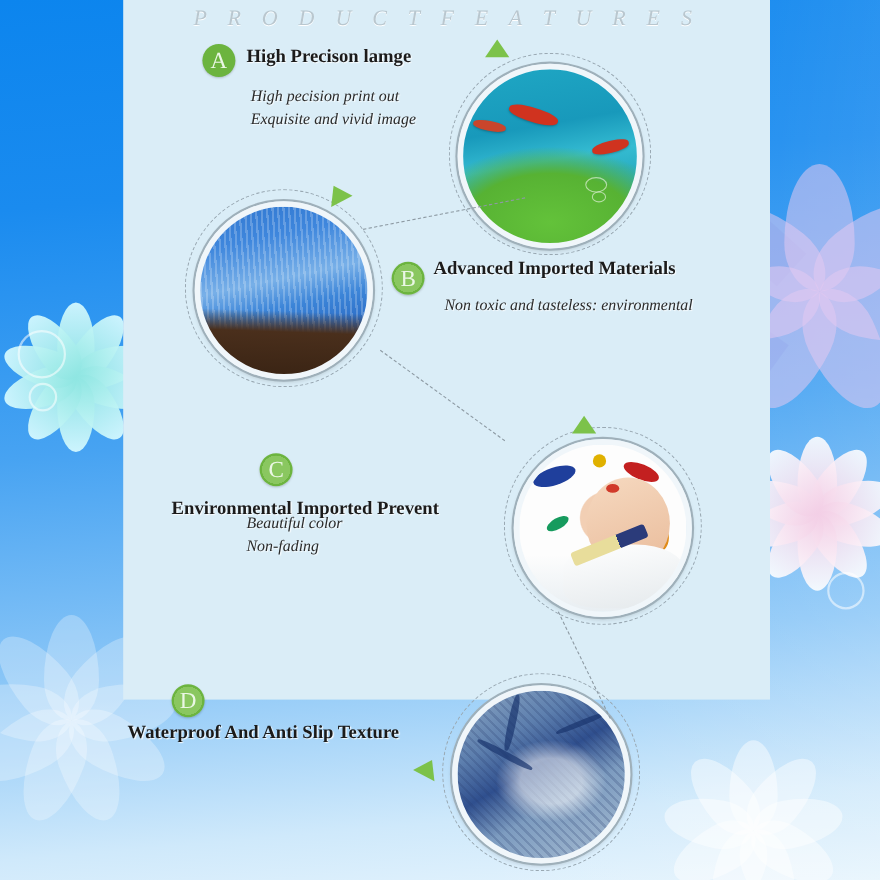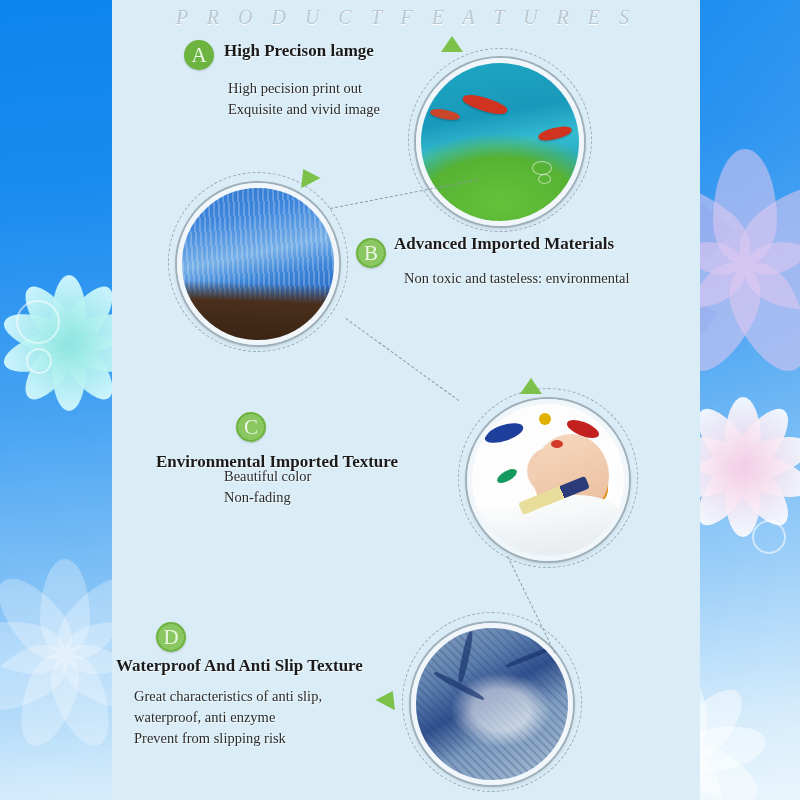--- a/index.html
+++ b/index.html
@@ -36,21 +36,21 @@
     background:linear-gradient(180deg,#ffffff,#f3cfe6);opacity:.88;}
   .ros-tr{right:-60px;top:150px;width:230px;height:230px;}
   .ros-tr .petal{width:64px;height:116px;margin-left:-32px;margin-top:-116px;
     background:rgba(226,200,240,.55);}
   .ros-br{right:30px;bottom:-40px;width:170px;height:170px;}
   .ros-br .petal{width:44px;height:82px;margin-left:-22px;margin-top:-82px;
     background:rgba(255,255,255,.45);}
   .swirl{position:absolute;border:2px solid rgba(255,255,255,.55);border-radius:50%;}
 
   
-  .panel{position:absolute;left:112px;top:0;width:588px;height:800px;
+  .panel{position:absolute;left:112px;top:0;width:588px;height:636px;
     background:#daedf7;}
 
   .title{position:absolute;left:0;right:0;top:6px;text-align:center;
     font-style:italic;font-size:20px;letter-spacing:7px;color:#b9c7cf;
     text-shadow:0 1px 0 #fff;}
 
   
   .photo-wrap{position:absolute;}
   .dashed-ring{position:absolute;border:1px dashed #9aa9b3;border-radius:50%;}
   .photo{position:absolute;border-radius:50%;overflow:hidden;
@@ -94,21 +94,21 @@
   .streakline{position:absolute;background:rgba(26,52,110,.7);border-radius:40%;}
 
   
   .badge{position:absolute;width:30px;height:30px;border-radius:50%;
     background:#6cb43f;color:#eaf7e4;font-size:21px;line-height:30px;text-align:center;
     font-family:"Liberation Serif",serif;
     box-shadow:0 1px 2px rgba(0,0,0,.2);}
   .badge.hollow{background:radial-gradient(circle,#8ac760 60%,#6cb43f 61%);}
   .heading{position:absolute;font-size:17px;font-weight:bold;color:#1b1b1b;white-space:nowrap;
     text-shadow:1px 1px 1px rgba(255,255,255,.9);}
-  .body{position:absolute;font-size:14.5px;color:#2b2b2b;line-height:1.45;
+  .body{position:absolute;font-style:italic;font-size:14.5px;color:#2b2b2b;line-height:1.45;
     white-space:nowrap;text-shadow:1px 1px 1px rgba(255,255,255,.85);}
   .arrow{position:absolute;width:0;height:0;
     border-left:11px solid transparent;border-right:11px solid transparent;
     border-bottom:16px solid #7cc24a;}
   .connector{position:absolute;border-top:1px dashed #8d9aa3;transform-origin:0 0;}
 </style>
 </head>
 <body>
 
 <div class="poster">
@@ -228,39 +228,34 @@
         <div class="baby-head"></div>
         <div class="baby-body"></div>
         <div class="brush"></div>
         <div class="splat" style="left:52%;top:24%;width:12px;height:8px;background:#d13a2a;"></div>
       </div>
     </div>
   </div>
   <div class="arrow" style="left:520px;top:378px;"></div>
   <div class="connector" style="left:346px;top:318px;width:140px;transform:rotate(36deg);"></div>
   <div class="badge hollow" style="left:236px;top:412px;">C</div>
-  <div class="heading" style="left:156px;top:452px;">Environmental Imported Texture</div>
+  <div class="heading" style="left:156px;top:452px;">Environmental Imported Prevent</div>
   <div class="body" style="left:224px;top:466px;">
     <div>Beautiful color</div>
     <div>Non-fading</div>
   </div>
 
   <div class="photo-wrap" style="left:402px;top:612px;width:180px;height:180px;">
     <div class="dashed-ring" style="left:0;top:0;width:178px;height:178px;"></div>
     <div class="photo ph-water" style="left:9px;top:11px;width:152px;height:152px;">
       <div>
         <div class="streakline" style="left:30%;top:2%;width:7px;height:52px;transform:rotate(12deg);"></div>
         <div class="streakline" style="left:10%;top:36%;width:56px;height:6px;transform:rotate(28deg);"></div>
         <div class="streakline" style="left:58%;top:18%;width:48px;height:5px;transform:rotate(-22deg);"></div>
       </div>
     </div>
   </div>
   <div class="arrow" style="left:378px;top:690px;transform:rotate(28deg);"></div>
   <div class="connector" style="left:508px;top:556px;width:108px;transform:rotate(64deg);"></div>
   <div class="badge hollow" style="left:156px;top:622px;">D</div>
   <div class="heading" style="left:116px;top:656px;">Waterproof And Anti Slip Texture</div>
-  <div class="body" style="left:134px;top:686px;">
-    <div>Great characteristics of anti slip,</div>
-    <div>waterproof, anti enzyme</div>
-    <div>Prevent from slipping risk</div>
-  </div>
 
 </div>
 
 </body></html>

